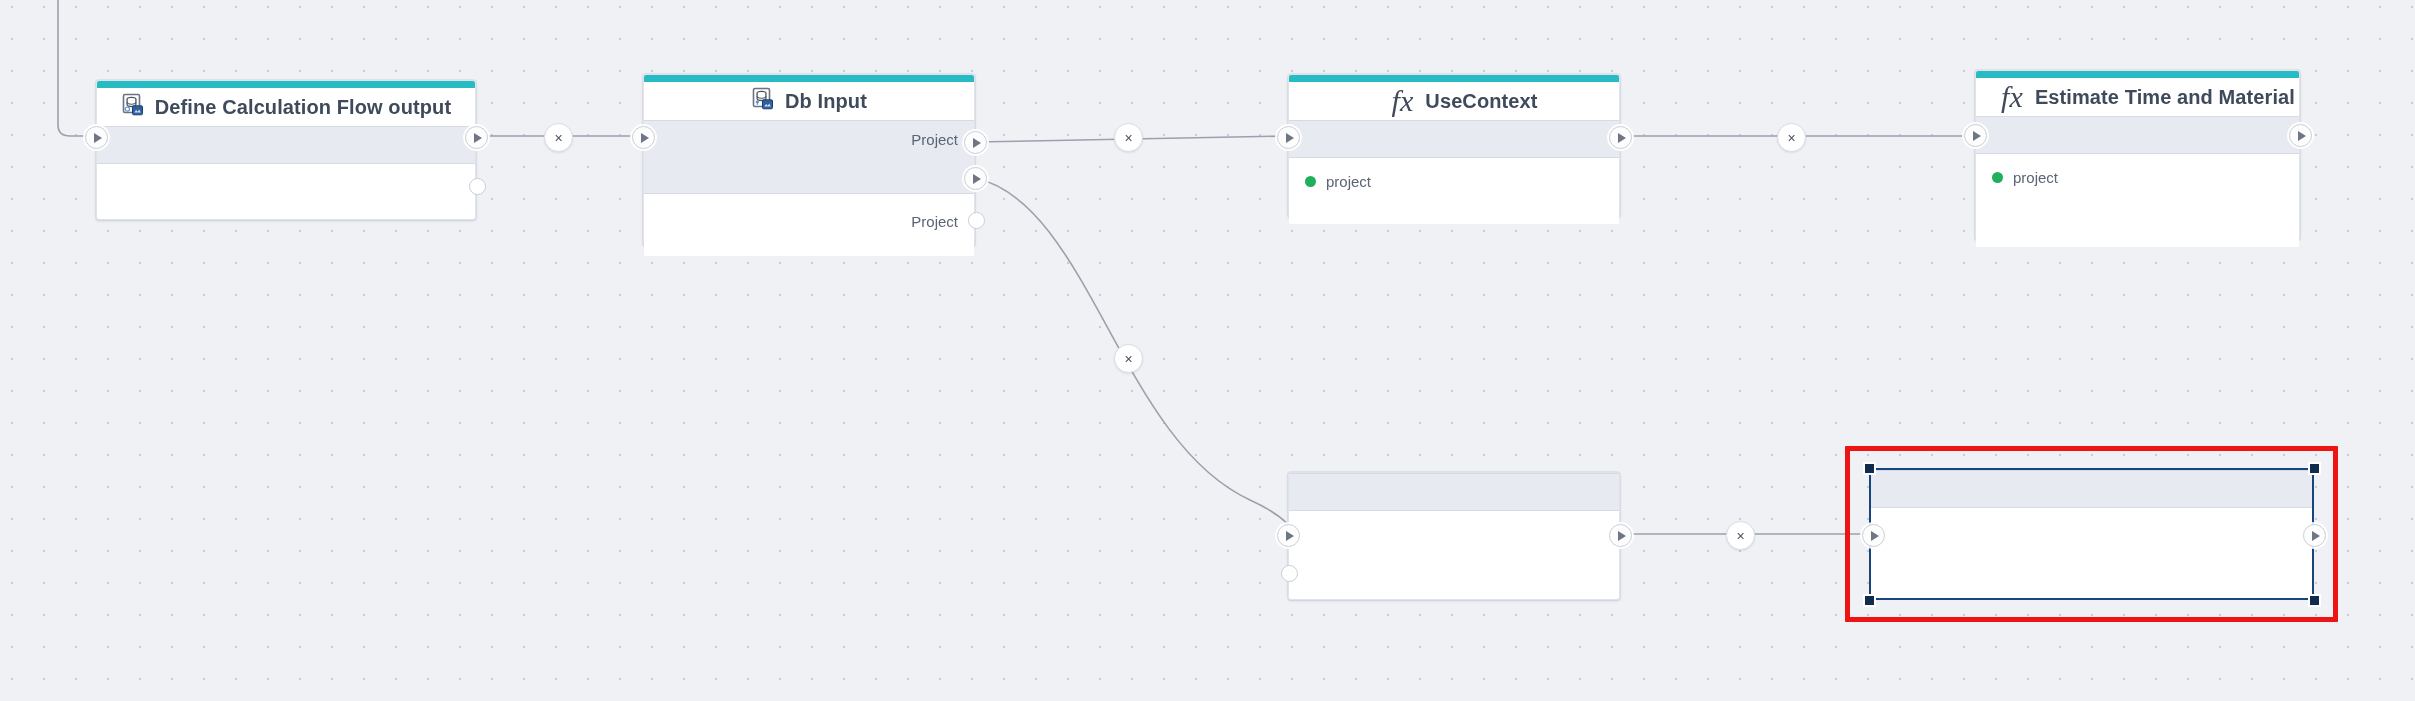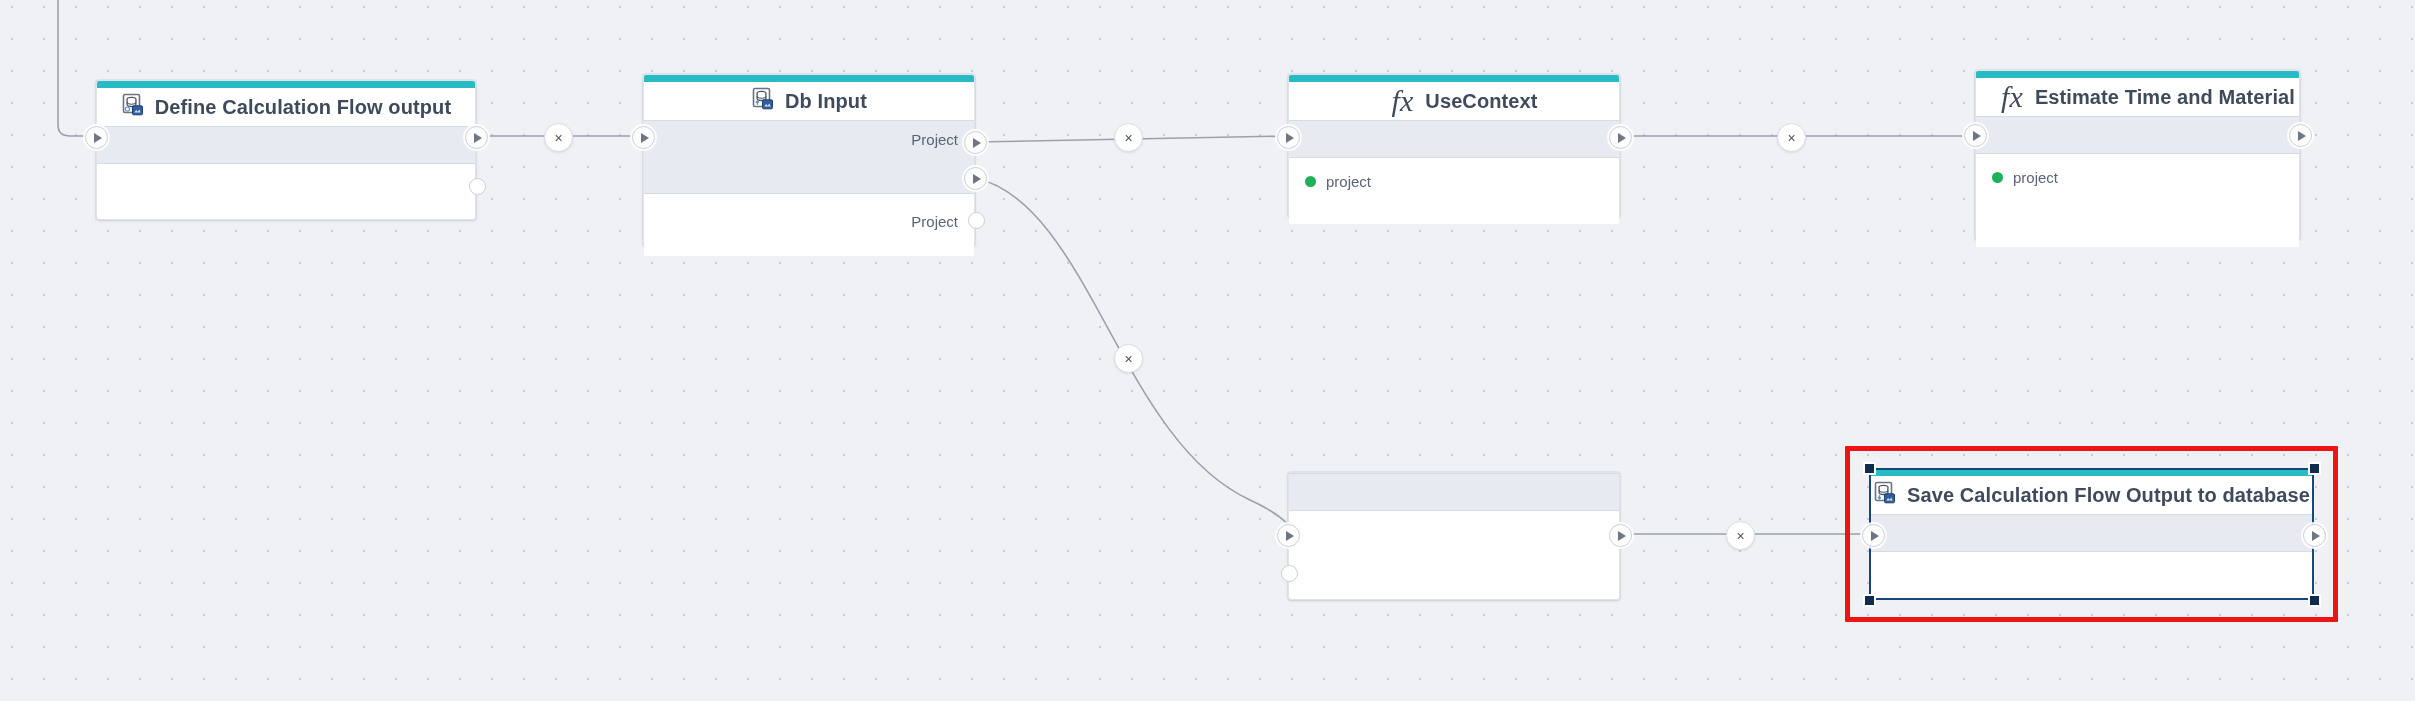--- a/index.html
+++ b/index.html
@@ -263,34 +263,20 @@
     </div>
   </div>
   <div class="port port-exec" style="left:1277px;top:524px;"></div>
   <div class="port port-exec" style="left:1609px;top:524px;"></div>
   <div class="port port-data" style="left:1281px;top:565px;"></div>
 
   <div class="annot-rect" style="left:1845px;top:446px;width:493px;height:176px;"></div>
 
   <div class="node selected" id="n6" style="left:1869px;top:468px;width:445px;height:132px;z-index:5;">
     <div class="node-accent" style="height:6px;"></div>
-    <div class="node-title" style="margin-top:6px;">
-      <span class="ic">
-        <svg width="24" height="24" viewBox="0 0 24 24">
-          <rect x="2.5" y="1.5" width="16" height="18" rx="1.5" fill="#ffffff" stroke="#6b7280" stroke-width="1.6"></rect>
-          <ellipse cx="10.5" cy="6.2" rx="4.4" ry="1.9" fill="#ffffff" stroke="#4b5563" stroke-width="1.3"></ellipse>
-          <path d="M6.1 6.2 v5.4 c0 1.05 2 1.9 4.4 1.9 s4.4-.85 4.4-1.9 V6.2" fill="#ffffff" stroke="#4b5563" stroke-width="1.3"></path>
-          <path d="M6.1 9.3 c0 1.05 2 1.9 4.4 1.9 s4.4-.85 4.4-1.9" stroke="#4b5563" stroke-width="1.1" fill="none"></path>
-          <path d="M6.4 17.8 v-3.6 M4.9 16.3 l1.5 1.5 1.5-1.5" stroke="#5b93c9" stroke-width="1.4" fill="none"></path>
-          <rect x="11.5" y="12.8" width="10" height="9" rx="1.2" fill="#2f5f9e" stroke="#1f3f6e" stroke-width="1"></rect>
-          <path d="M13.3 19.6 l1.8-2.6 1.6 1.8 1.5-2.4 1.6 3.2z" fill="#cfe0f4"></path>
-        </svg>
-      </span>
-      <span>Save Calculation Flow Output to database</span>
-    </div>
     <div class="node-exec" style="height:36px;">
       <div class="exec-row">
         <span></span>
       </div>
     </div>
     <div class="node-body" style="height:46px;">
       <div class="body-row left">
         <span></span>
       </div>
     </div>

